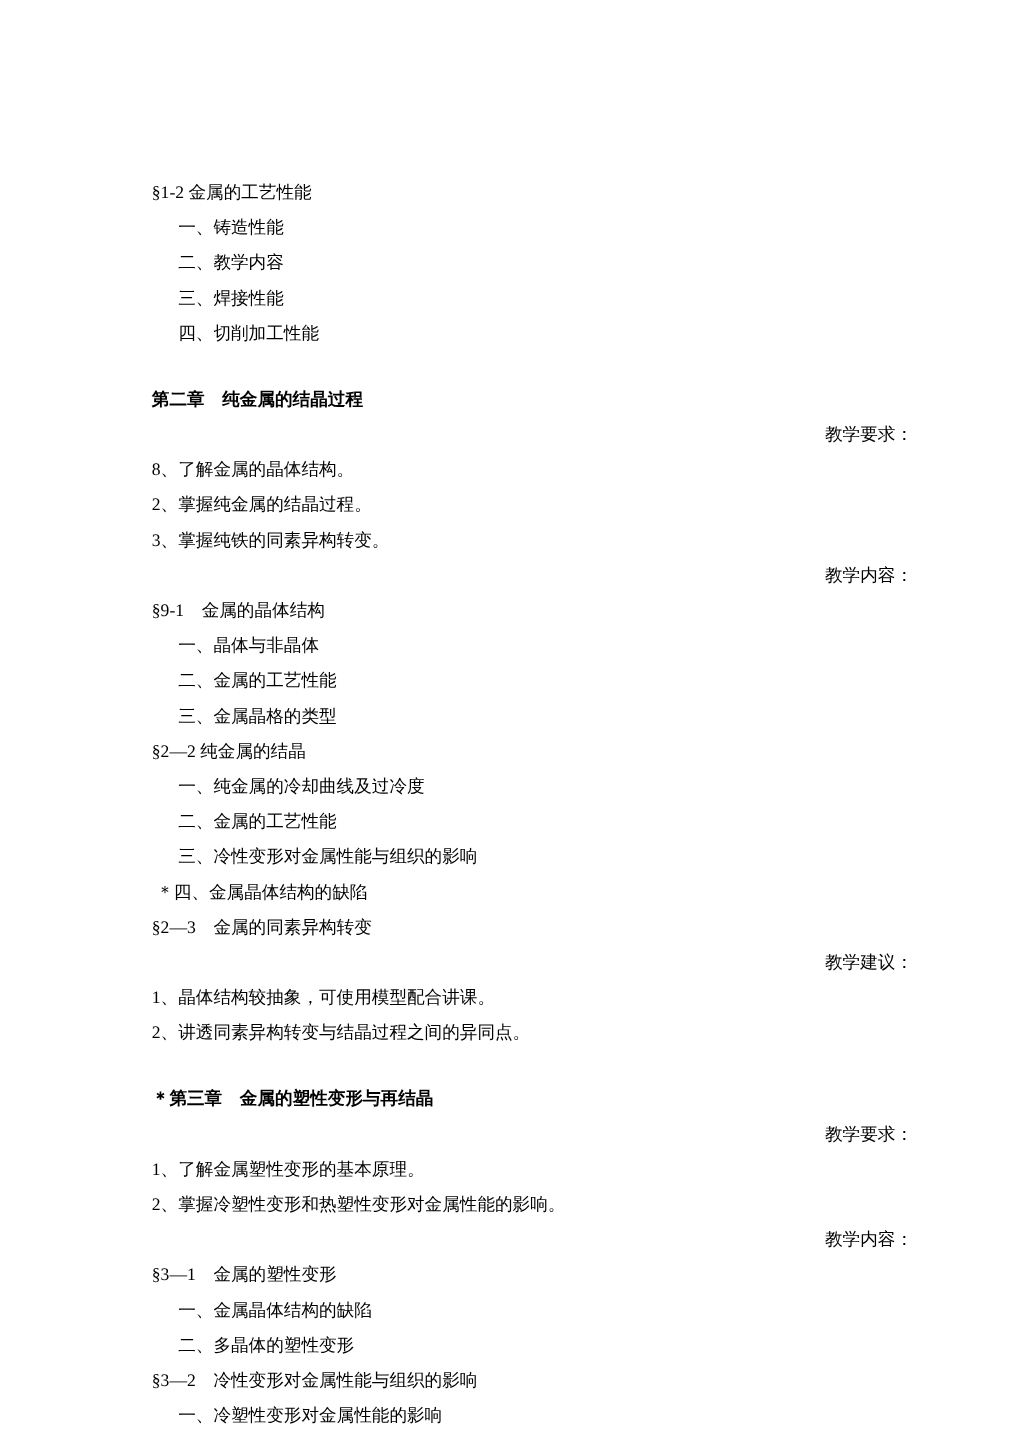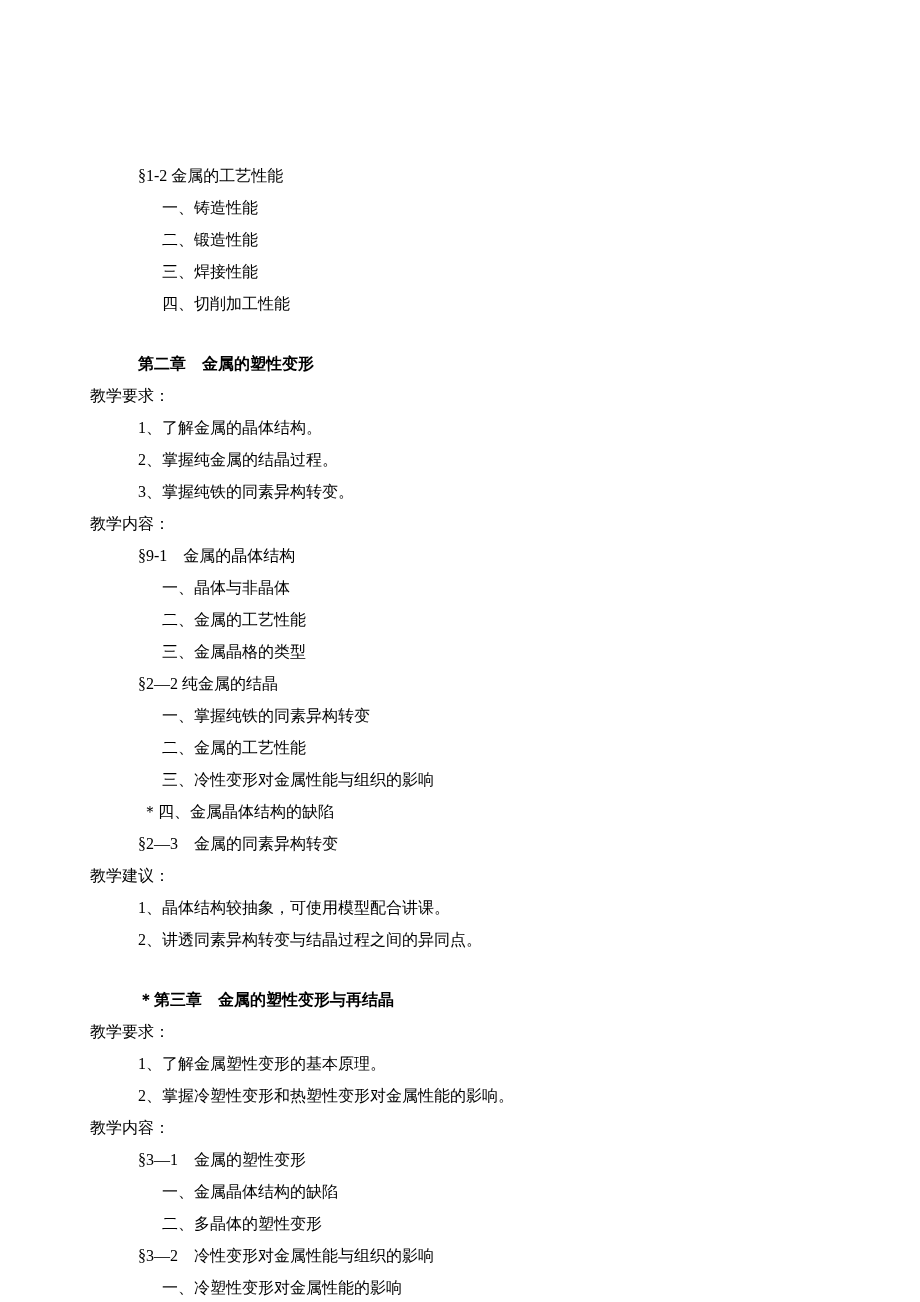--- a/index.html
+++ b/index.html
@@ -9,46 +9,46 @@
       color: #000;
       background: #fff;
       margin: 0;
       padding: 160px 90px 80px 90px;
       width: 920px;
       box-sizing: border-box;
     }
     .indent-1 { padding-left: 48px; }
     .indent-2 { padding-left: 72px; }
     .indent-3 { padding-left: 48px; }
-    .no-indent { padding-left: 0; }
+    .no-indent { padding-left: 0; text-align: right; }
     .bold { font-weight: bold; }
     .section-gap { margin-top: 28px; }
     .line { white-space: pre; }
   </style>
 </head>
 <body>
 
 <div class="indent-1 line">§1-2 金属的工艺性能</div>
 <div class="indent-2 line">一、铸造性能</div>
-<div class="indent-2 line">二、锻造性能</div>
+<div class="indent-2 line">二、教学内容</div>
 <div class="indent-2 line">三、焊接性能</div>
 <div class="indent-2 line">四、切削加工性能</div>
 
-<div class="indent-1 bold section-gap line">第二章　金属的塑性变形</div>
+<div class="indent-1 bold section-gap line">第二章　纯金属的结晶过程</div>
 <div class="no-indent line">教学要求：</div>
-<div class="indent-3 line">1、了解金属的晶体结构。</div>
+<div class="indent-3 line">8、了解金属的晶体结构。</div>
 <div class="indent-3 line">2、掌握纯金属的结晶过程。</div>
 <div class="indent-3 line">3、掌握纯铁的同素异构转变。</div>
 <div class="no-indent line">教学内容：</div>
 <div class="indent-1 line">§9-1　金属的晶体结构</div>
 <div class="indent-2 line">一、晶体与非晶体</div>
 <div class="indent-2 line">二、金属的工艺性能</div>
 <div class="indent-2 line">三、金属晶格的类型</div>
 <div class="indent-1 line">§2—2 纯金属的结晶</div>
-<div class="indent-2 line">一、掌握纯铁的同素异构转变</div>
+<div class="indent-2 line">一、纯金属的冷却曲线及过冷度</div>
 <div class="indent-2 line">二、金属的工艺性能</div>
 <div class="indent-2 line">三、冷性变形对金属性能与组织的影响</div>
 <div class="indent-1 line"> ＊四、金属晶体结构的缺陷</div>
 <div class="indent-1 line">§2—3　金属的同素异构转变</div>
 <div class="no-indent line">教学建议：</div>
 <div class="indent-3 line">1、晶体结构较抽象，可使用模型配合讲课。</div>
 <div class="indent-3 line">2、讲透同素异构转变与结晶过程之间的异同点。</div>
 
 <div class="indent-1 bold section-gap line">＊第三章　金属的塑性变形与再结晶</div>
 <div class="no-indent line">教学要求：</div>

